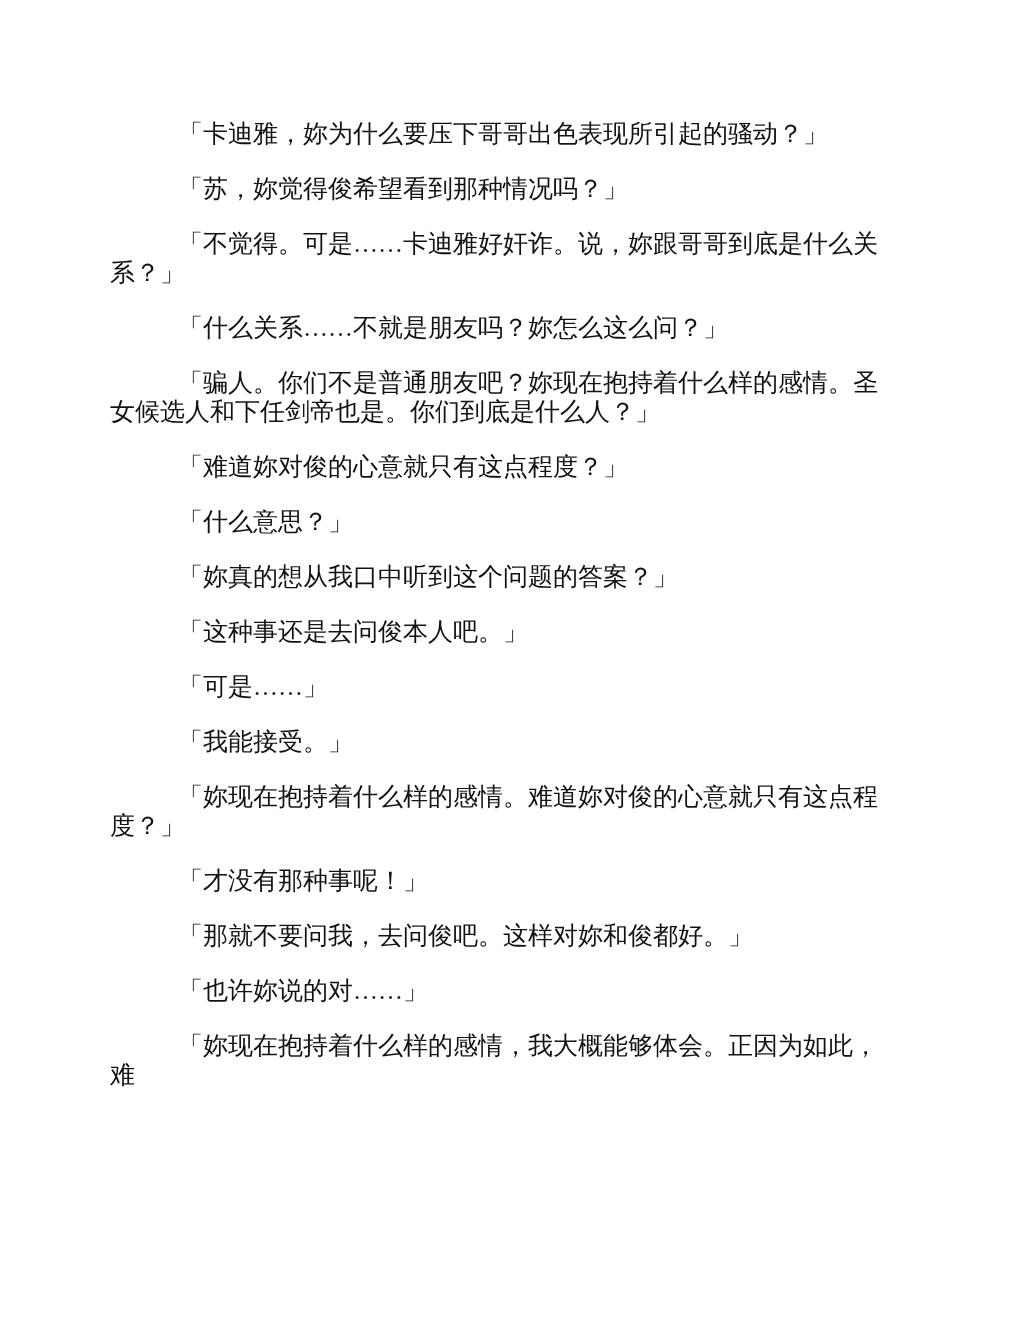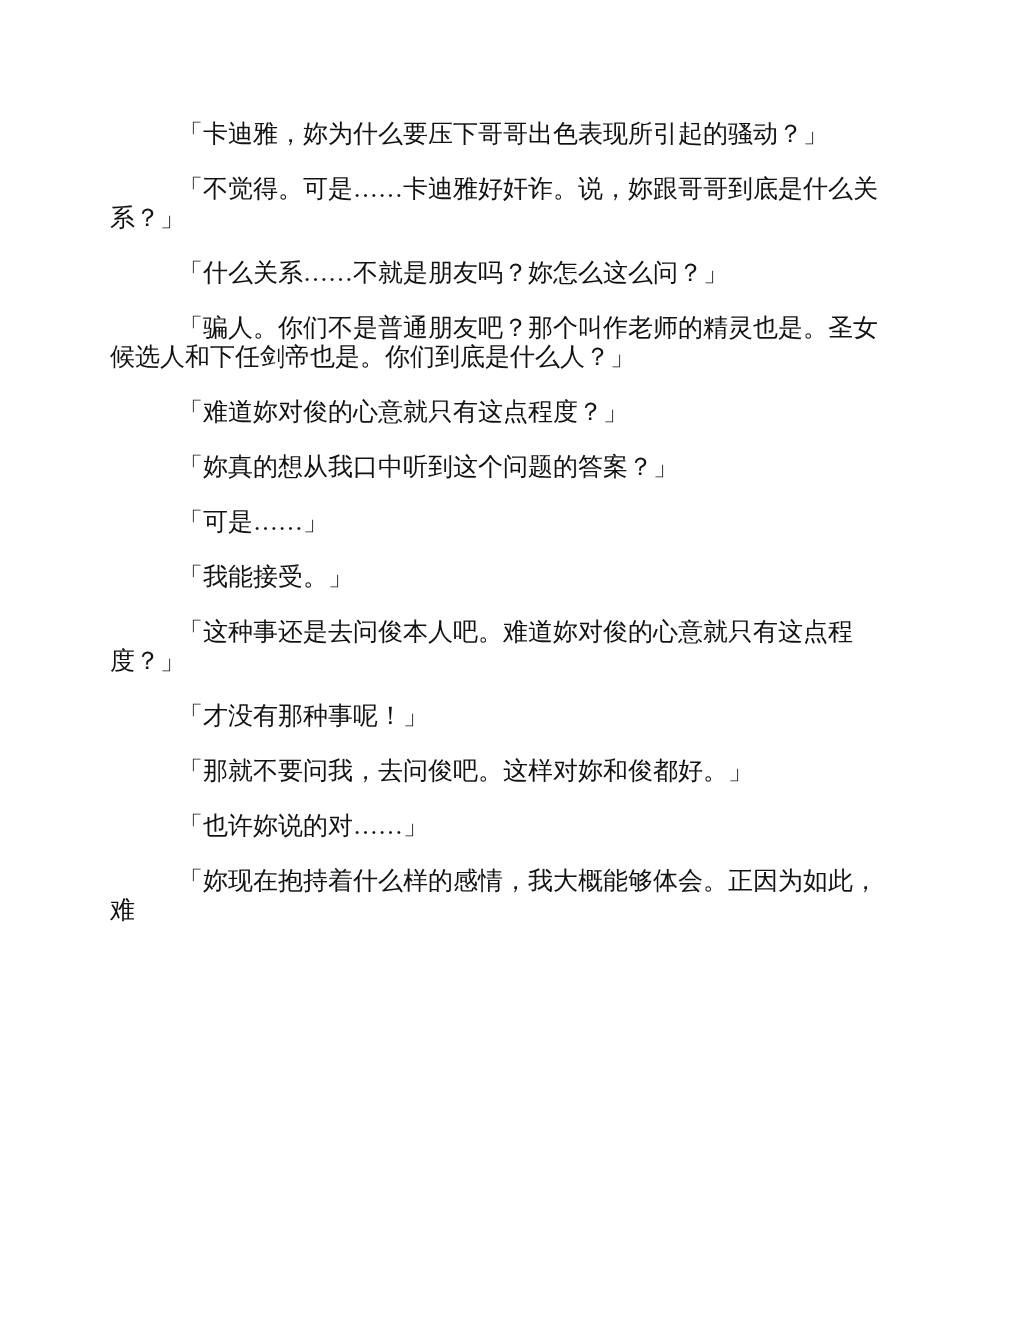--- a/index.html
+++ b/index.html
@@ -33,26 +33,29 @@
     word-break: break-all;
     overflow-wrap: break-word;
   }
 </style>
 </head>
 <body>
 
 <div class="page">
   <div class="content">
     <p>「卡迪雅，妳为什么要压下哥哥出色表现所引起的骚动？」</p>
+    <p>「苏，妳觉得俊希望看到那种情况吗？」</p>
     <p>「不觉得。可是……卡迪雅好奸诈。说，妳跟哥哥到底是什么关系？」</p>
     <p>「什么关系……不就是朋友吗？妳怎么这么问？」</p>
-    <p>「骗人。你们不是普通朋友吧？那个叫作老师的精灵也是。圣女候选人和下任剑帝也是。你们到底是什么人？」</p>
+    <p>「骗人。你们不是普通朋友吧？妳现在抱持着什么样的感情。圣女候选人和下任剑帝也是。你们到底是什么人？」</p>
     <p>「难道妳对俊的心意就只有这点程度？」</p>
+    <p>「什么意思？」</p>
     <p>「妳真的想从我口中听到这个问题的答案？」</p>
+    <p>「这种事还是去问俊本人吧。」</p>
     <p>「可是……」</p>
     <p>「我能接受。」</p>
-    <p>「这种事还是去问俊本人吧。难道妳对俊的心意就只有这点程度？」</p>
+    <p>「妳现在抱持着什么样的感情。难道妳对俊的心意就只有这点程度？」</p>
     <p>「才没有那种事呢！」</p>
     <p>「那就不要问我，去问俊吧。这样对妳和俊都好。」</p>
     <p>「也许妳说的对……」</p>
     <p>「妳现在抱持着什么样的感情，我大概能够体会。正因为如此，难</p>
   </div>
 </div>
 
 </body></html>

